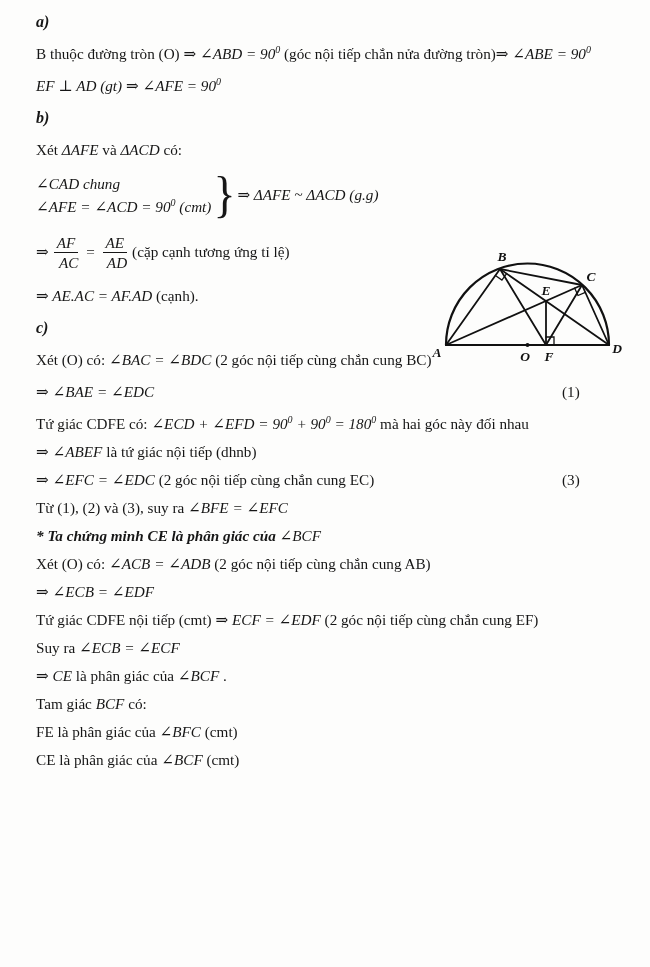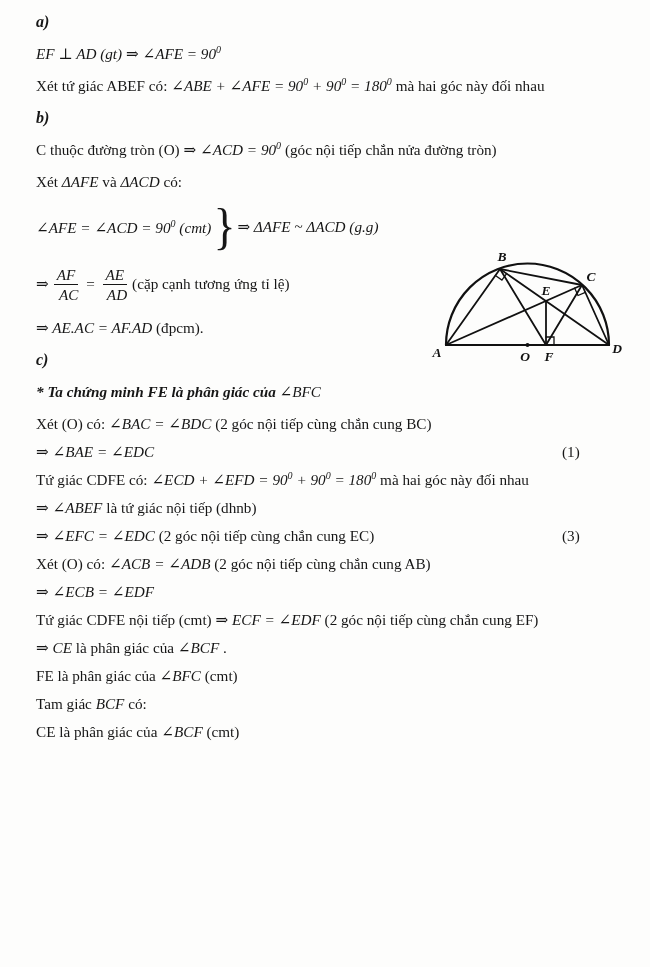--- a/index.html
+++ b/index.html
@@ -40,59 +40,61 @@
   .figure svg{display:block;}
   .fig-label{font-family:"Liberation Serif","DejaVu Serif",serif;font-size:13.5px;font-style:italic;font-weight:bold;fill:#111;}
 </style>
 </head>
 <body>
 
 <div class="page">
 
   <div id="doc-lines">
       <div class="heading"><span class="p-b">a)</span></div>
+      <div class="line"><span class="p-n">B thuộc đường tròn (O) </span><span class="p-m">⇒ ∠ABD = 90</span><sup class="p-sup">0</sup><span class="p-n"> (góc nội tiếp chắn nửa đường tròn)</span><span class="p-m">⇒ ∠ABE = 90</span><sup class="p-sup">0</sup></div>
       <div class="line"><span class="p-m">EF ⊥ AD (gt) ⇒ ∠AFE = 90</span><sup class="p-sup">0</sup></div>
-      <div class="line"><span class="p-n">Xét tứ giác ABEF có:  </span><span class="p-m">∠ABE + ∠AFE = 90</span><sup class="p-sup">0</sup><span class="p-m"> + 90</span><sup class="p-sup">0</sup><span class="p-m"> = 180</span><sup class="p-sup">0</sup><span class="p-n"> mà hai góc này đối nhau</span></div>
       <div class="heading"><span class="p-b">b)</span></div>
-      <div class="line"><span class="p-n">C thuộc đường tròn (O) </span><span class="p-m">⇒ ∠ACD = 90</span><sup class="p-sup">0</sup><span class="p-n"> (góc nội tiếp chắn nửa đường tròn)</span></div>
       <div class="line"><span class="p-n">Xét </span><span class="p-m">ΔAFE</span><span class="p-n"> và </span><span class="p-m">ΔACD</span><span class="p-n"> có:</span></div>
       <div class="brace-block">
         <div class="brace-rows">
+          <div class="brace-row"><span class="p-m">∠CAD  chung</span></div>
           <div class="brace-row"><span class="p-m">∠AFE = ∠ACD = 90</span><sup class="p-sup">0</sup><span class="p-m"> (cmt)</span></div>
         </div>
         <span class="brace-char">}</span>
         <span class="brace-result"><span class="p-m"> ⇒ ΔAFE ~ ΔACD  </span><span class="p-m">(g.g)</span></span>
       </div>
       <div class="frac-line">
         <span class="p-m">⇒ </span>
         <span class="frac">
           <span class="fnum">AF</span>
           <span class="fden">AC</span>
         </span>
         <span class="frac-eq">=</span>
         <span class="frac">
           <span class="fnum">AE</span>
           <span class="fden">AD</span>
         </span>
         <span class="p-n"> (cặp cạnh tương ứng tỉ lệ)</span>
       </div>
-      <div class="line"><span class="p-m">⇒ AE.AC = AF.AD </span><span class="p-n"> (đpcm).</span></div>
+      <div class="line"><span class="p-m">⇒ AE.AC = AF.AD </span><span class="p-n"> (cạnh).</span></div>
       <div class="heading"><span class="p-b">c)</span></div>
-      <div class="line"><span class="p-b">* Ta chứng minh FE là phân giác của </span><span class="p-m">∠BFC</span></div>
       <div class="line"><span class="p-n">Xét (O) có:  </span><span class="p-m">∠BAC = ∠BDC</span><span class="p-n"> (2 góc nội tiếp cùng chắn cung BC)</span></div>
       <div class="line"><span class="p-m">⇒ ∠BAE = ∠EDC</span><span class="eqnum">(1)</span></div>
       <div class="line"><span class="p-n">Tứ giác CDFE có:  </span><span class="p-m">∠ECD + ∠EFD = 90</span><sup class="p-sup">0</sup><span class="p-m"> + 90</span><sup class="p-sup">0</sup><span class="p-m"> = 180</span><sup class="p-sup">0</sup><span class="p-n"> mà hai góc này đối nhau</span></div>
       <div class="line"><span class="p-m">⇒ ∠ABEF</span><span class="p-n"> là tứ giác nội tiếp (dhnb)</span></div>
       <div class="line"><span class="p-m">⇒ ∠EFC = ∠EDC</span><span class="p-n"> (2 góc nội tiếp cùng chắn cung EC)</span><span class="eqnum">(3)</span></div>
+      <div class="line"><span class="p-n">Từ (1), (2) và (3), suy ra </span><span class="p-m">∠BFE = ∠EFC</span></div>
+      <div class="line"><span class="p-b">* Ta chứng minh CE là phân giác của </span><span class="p-m">∠BCF</span></div>
       <div class="line"><span class="p-n">Xét (O) có:  </span><span class="p-m">∠ACB = ∠ADB</span><span class="p-n"> (2 góc nội tiếp cùng chắn cung AB)</span></div>
       <div class="line"><span class="p-m">⇒ ∠ECB = ∠EDF</span></div>
       <div class="line"><span class="p-n">Tứ giác CDFE nội tiếp (cmt) </span><span class="p-m">⇒ ECF = ∠EDF</span><span class="p-n"> (2 góc nội tiếp cùng chắn cung EF)</span></div>
+      <div class="line"><span class="p-n">Suy ra </span><span class="p-m">∠ECB = ∠ECF</span></div>
       <div class="line"><span class="p-m">⇒ CE</span><span class="p-n"> là phân giác của </span><span class="p-m">∠BCF</span><span class="p-n"> .</span></div>
+      <div class="line"><span class="p-n">Tam giác </span><span class="p-m">BCF</span><span class="p-n"> có:</span></div>
       <div class="line"><span class="p-n">FE là phân giác của </span><span class="p-m">∠BFC</span><span class="p-n"> (cmt)</span></div>
-      <div class="line"><span class="p-n">Tam giác </span><span class="p-m">BCF</span><span class="p-n"> có:</span></div>
       <div class="line"><span class="p-n">CE là phân giác của </span><span class="p-m">∠BCF</span><span class="p-n"> (cmt)</span></div>
     </div>
 
   <div class="figure">
     <svg width="224" height="140" viewBox="0 0 224 140">
       <g stroke="#111" fill="none" stroke-linecap="round">
         <path d="M 20 105 A 81.5 81.5 0 0 1 183 105" stroke-width="2.2"></path>
         <path d="M 20 105 L 183 105" stroke-width="2.1"></path>
         <path d="M 20 105 L 74 29" stroke-width="1.8"></path>
         <path d="M 20 105 L 156 45" stroke-width="1.8"></path>

